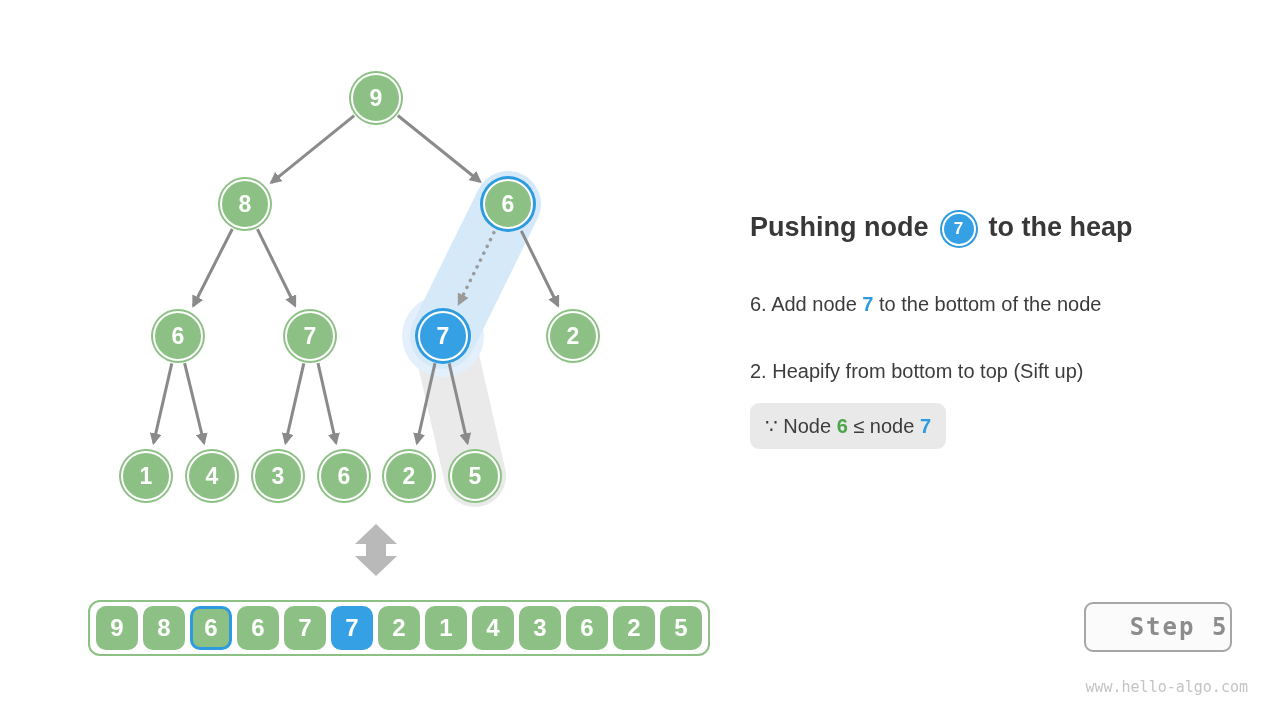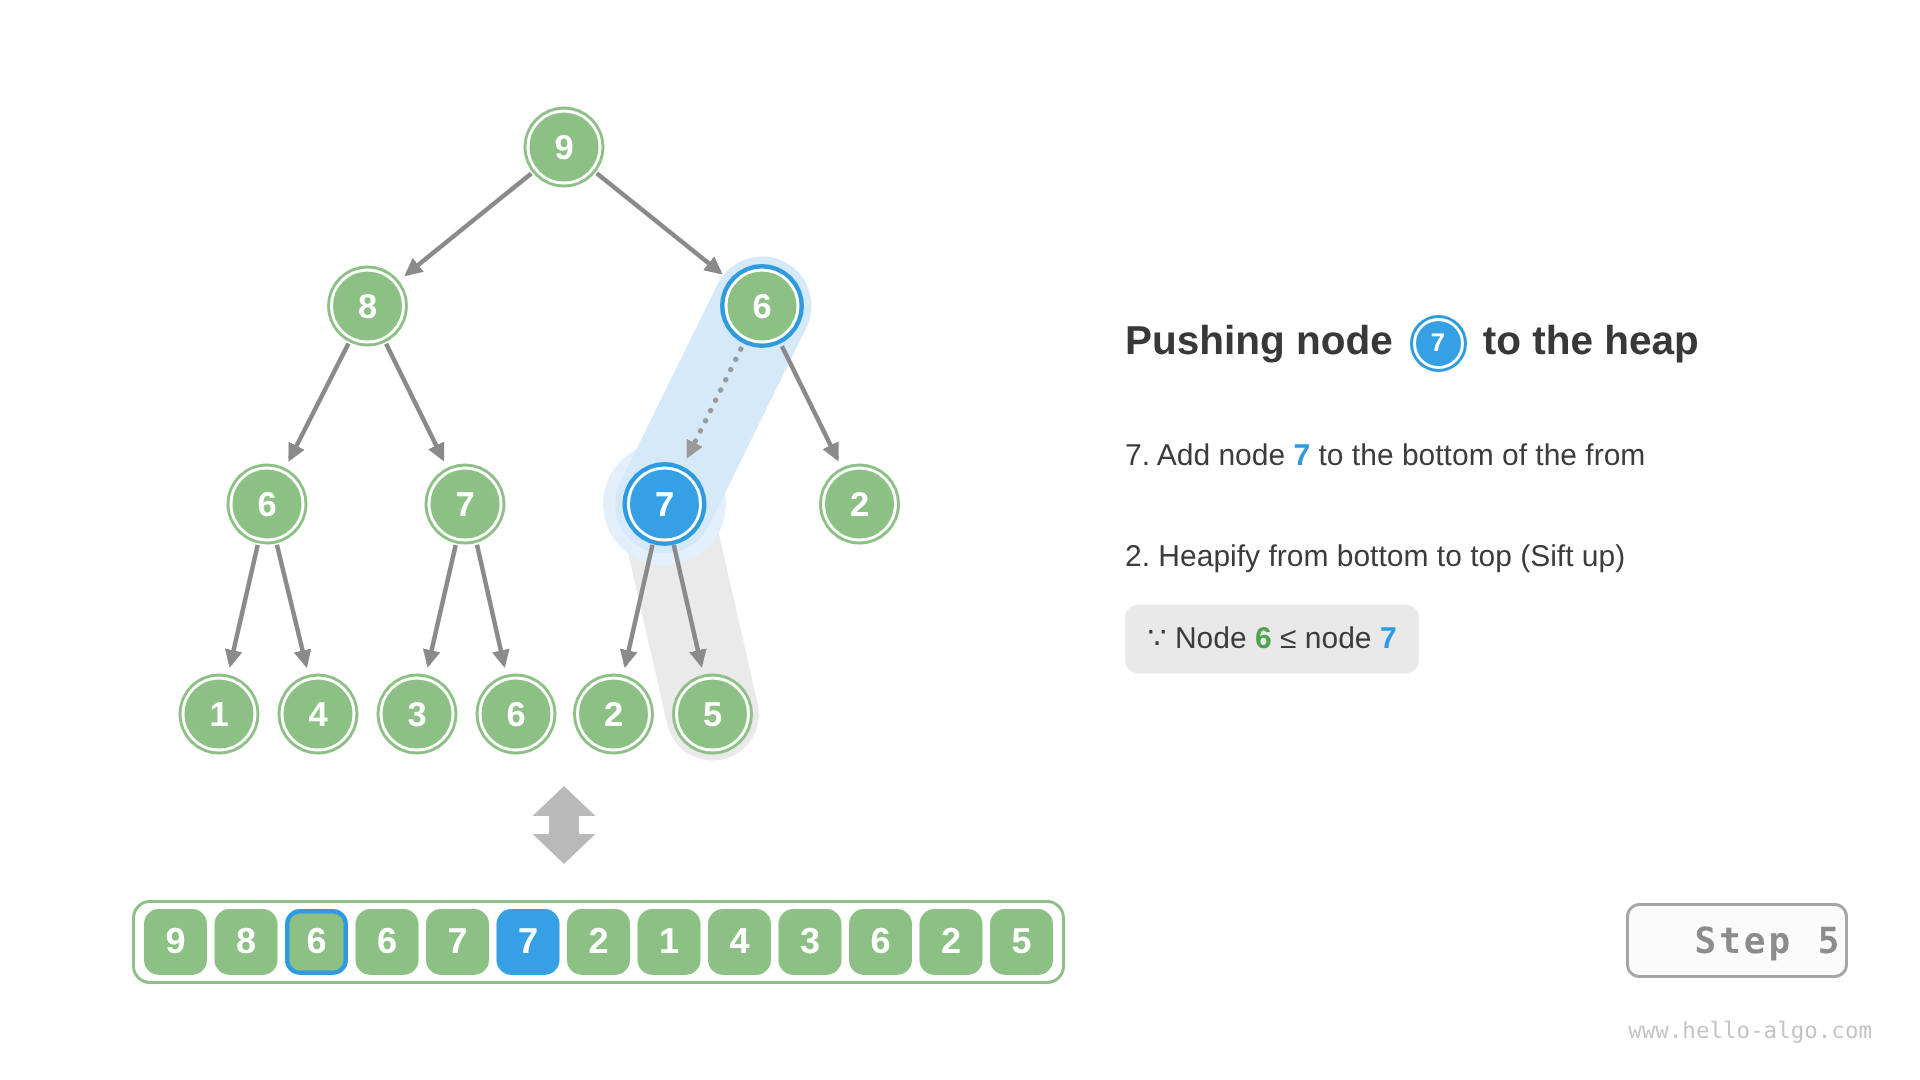--- a/index.html
+++ b/index.html
@@ -122,21 +122,21 @@
   <div class="node green" style="left:475px;top:476px">5</div>
 
   <div class="panel">
     <div class="title">
       <span>Pushing node</span>
       <span class="inline-node">7</span>
       <span>to the heap</span>
     </div>
     <div class="steps">
       <div class="step-line">
-        <span>7. Add node </span><span class="hl-blue">7</span><span> to the bottom of the from</span>
+        <span>6. Add node </span><span class="hl-blue">7</span><span> to the bottom of the node</span>
       </div>
       <div class="step-line">
         <span>2. Heapify from bottom to top (Sift up)</span>
       </div>
     </div>
     <div class="note">
       <span>∵ Node </span><span class="hl-green">6</span><span> ≤ node </span><span class="hl-blue">7</span>
     </div>
   </div>
 

